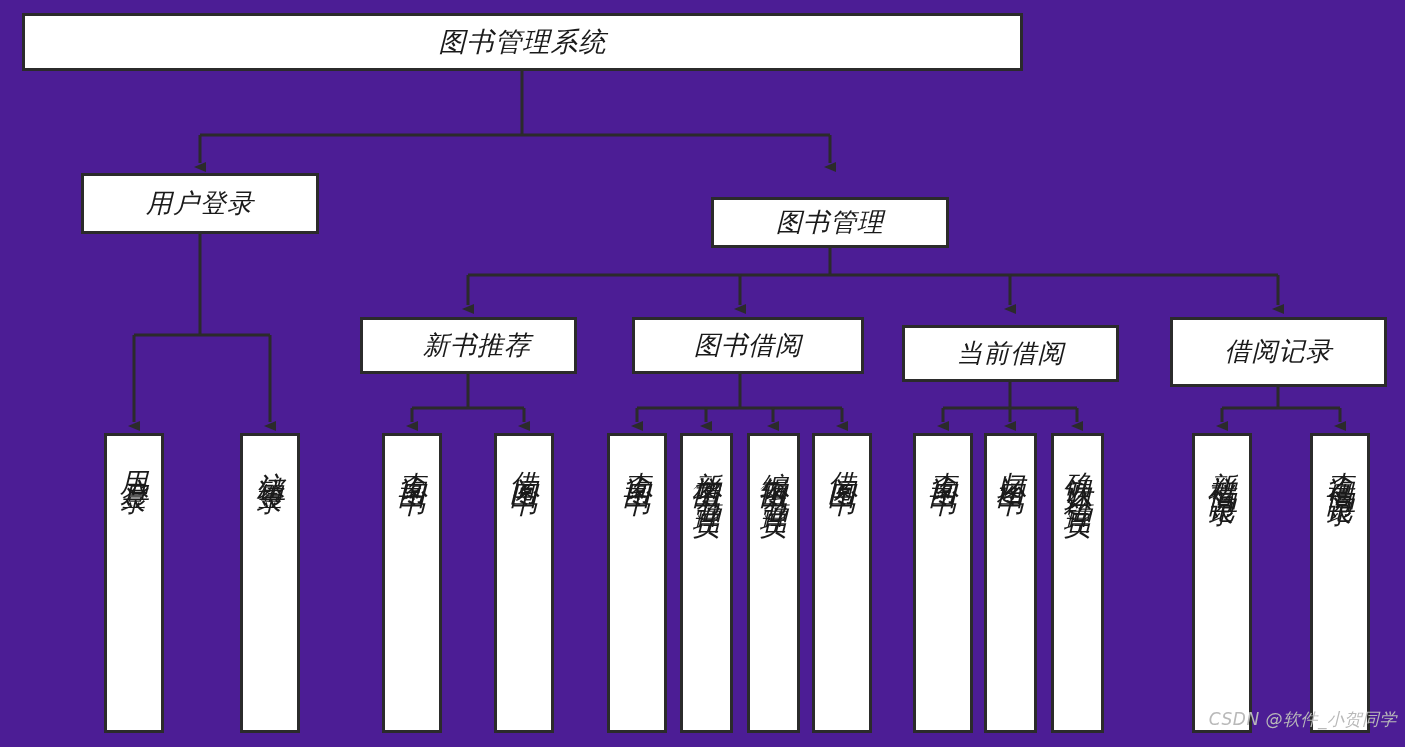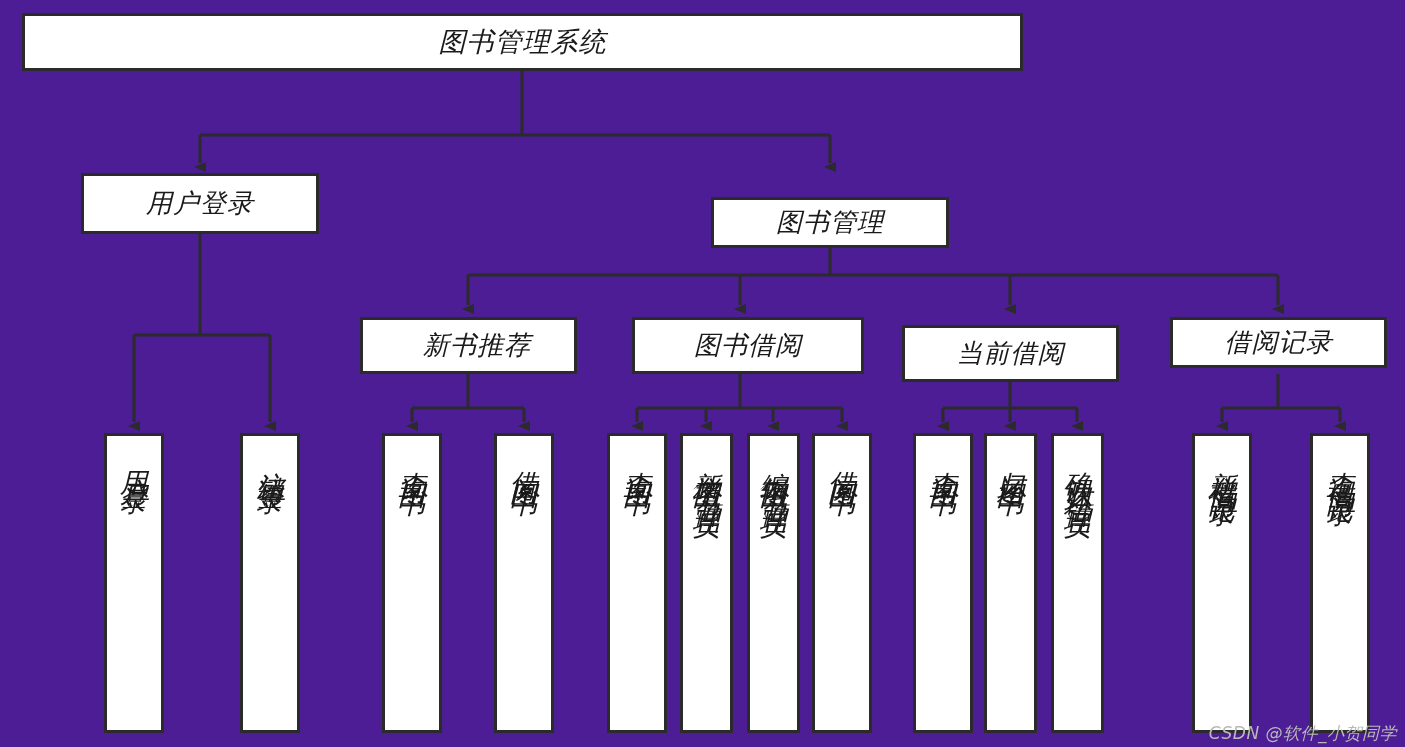--- a/index.html
+++ b/index.html
@@ -41,21 +41,21 @@
     writing-mode:vertical-rl;
     text-orientation:upright;
     font-size:27px;
     letter-spacing:6px;
     line-height:1;
     white-space:nowrap;
   }
   .watermark{
     position:absolute;
     right:8px;
-    bottom:2px;
+    bottom:16px;
     font-size:17px;
     color:#b9b9b9;
     z-index:5;
     white-space:nowrap;
     letter-spacing:0.5px;
   }
 </style>
 </head>
 <body>
 
@@ -124,21 +124,21 @@
 
   <div class="node" style="left:360px;top:317px;width:217px;height:57px;padding-left:17px;">
     <span class="label">新书推荐</span>
   </div>
   <div class="node" style="left:632px;top:317px;width:232px;height:57px;">
     <span class="label">图书借阅</span>
   </div>
   <div class="node" style="left:902px;top:325px;width:217px;height:57px;">
     <span class="label">当前借阅</span>
   </div>
-  <div class="node" style="left:1170px;top:317px;width:217px;height:51px;justify-content:center;">
+  <div class="node" style="left:1170px;top:317px;width:217px;height:70px;justify-content:center;">
     <span class="label">借阅记录</span>
   </div>
 
   <div class="node leaf" style="left:104px;top:433px;width:60px;height:300px;">
     <span class="label">用户登录</span>
   </div>
   <div class="node leaf" style="left:240px;top:433px;width:60px;height:300px;">
     <span class="label">注销登录</span>
   </div>
 

